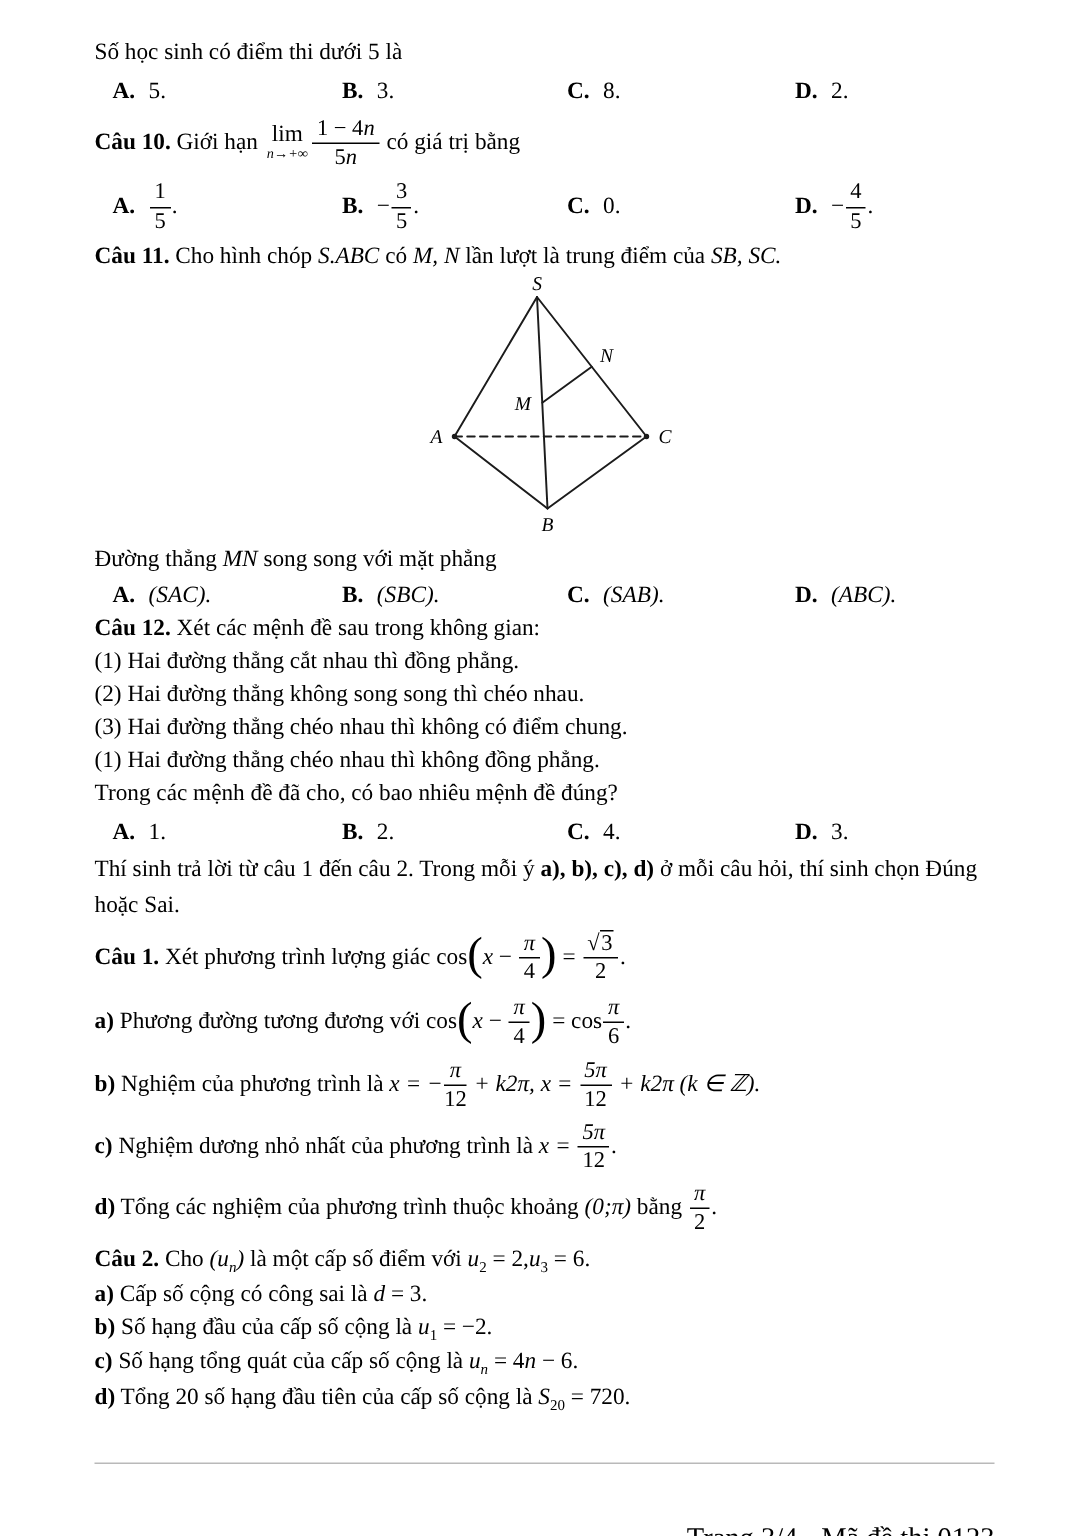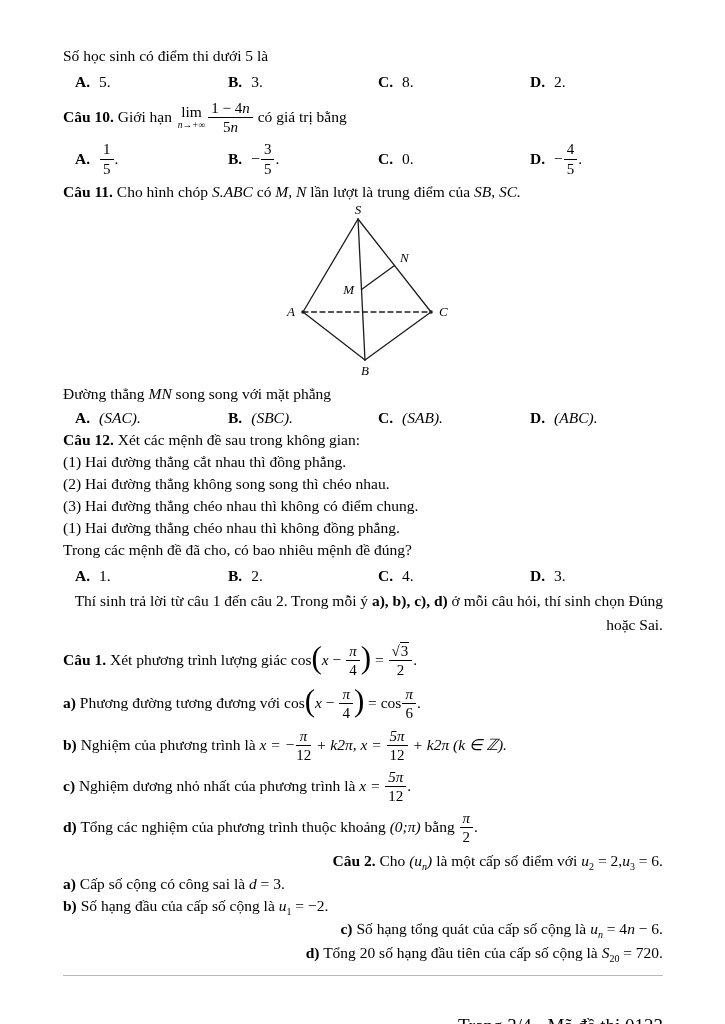--- a/index.html
+++ b/index.html
@@ -1,23 +1,23 @@
 <!DOCTYPE html>
 <html><head>
 <meta charset="utf-8">
 <style>
   html,body{margin:0;padding:0;background:#ffffff;}
   body{width:725px;height:1024px;overflow:hidden;color:#000;
        font-family:"Liberation Serif",serif;font-size:15.5px;}
   .page{position:relative;box-sizing:border-box;width:725px;height:1024px;
-        padding:45px 62px 0 63px;}
+        padding:24px 62px 0 63px;}
   .b{font-weight:bold;}
   .i{font-style:italic;}
   .line{line-height:22px;}
-  .lh24{line-height:24px;text-align:right;}
+  .lh24{line-height:24px;}
   
   .opts{display:flex;padding-left:12px;line-height:22px;margin-top:4px;}
   .opts .opt{display:flex;align-items:center;}
   .opts .opt:nth-child(1){width:153px;}
   .opts .opt:nth-child(2){width:150px;}
   .opts .opt:nth-child(3){width:152px;}
   .ol{font-weight:bold;margin-right:9px;}
   .opts.tall{height:44px;margin-top:0;}
   
   .mrow{white-space:nowrap;}

